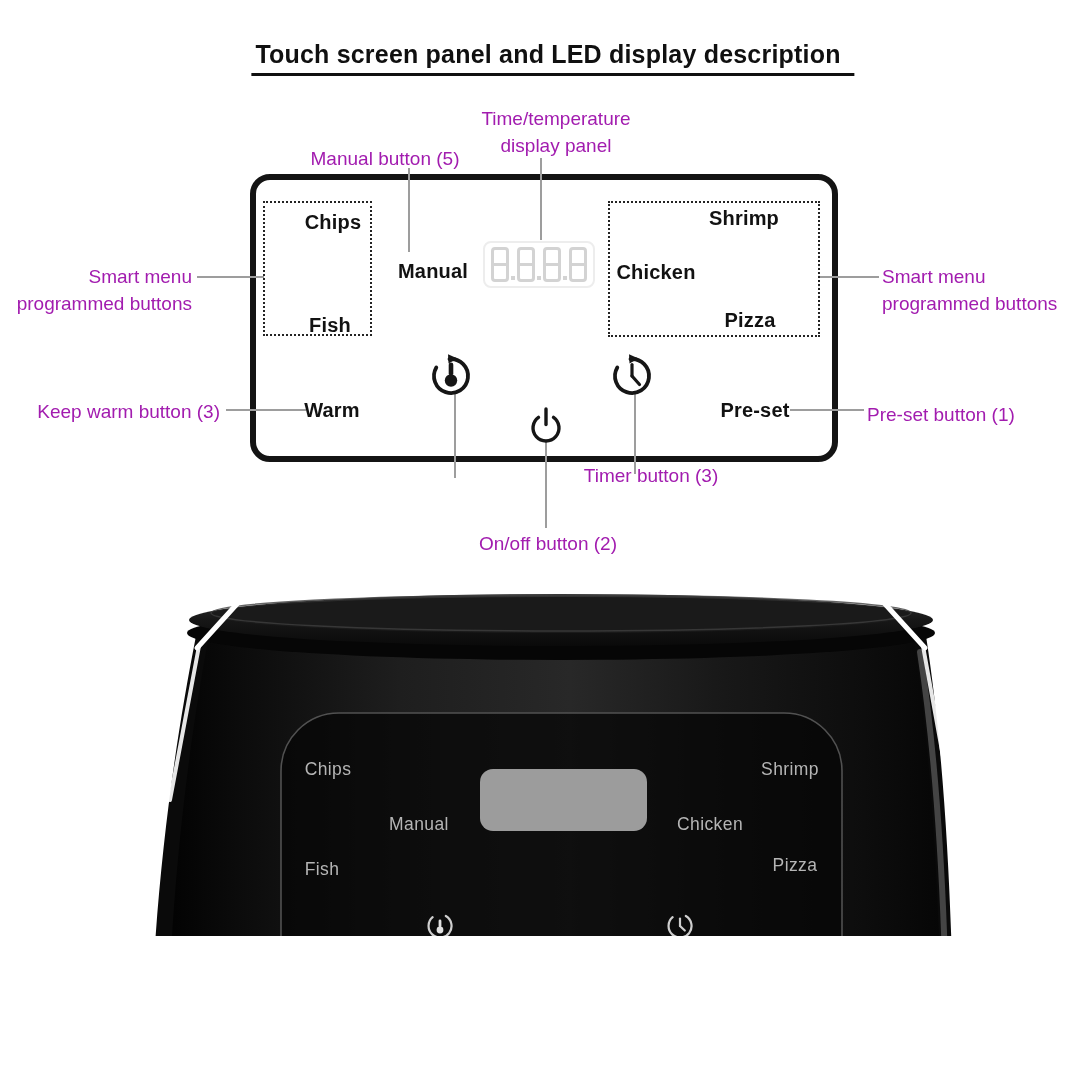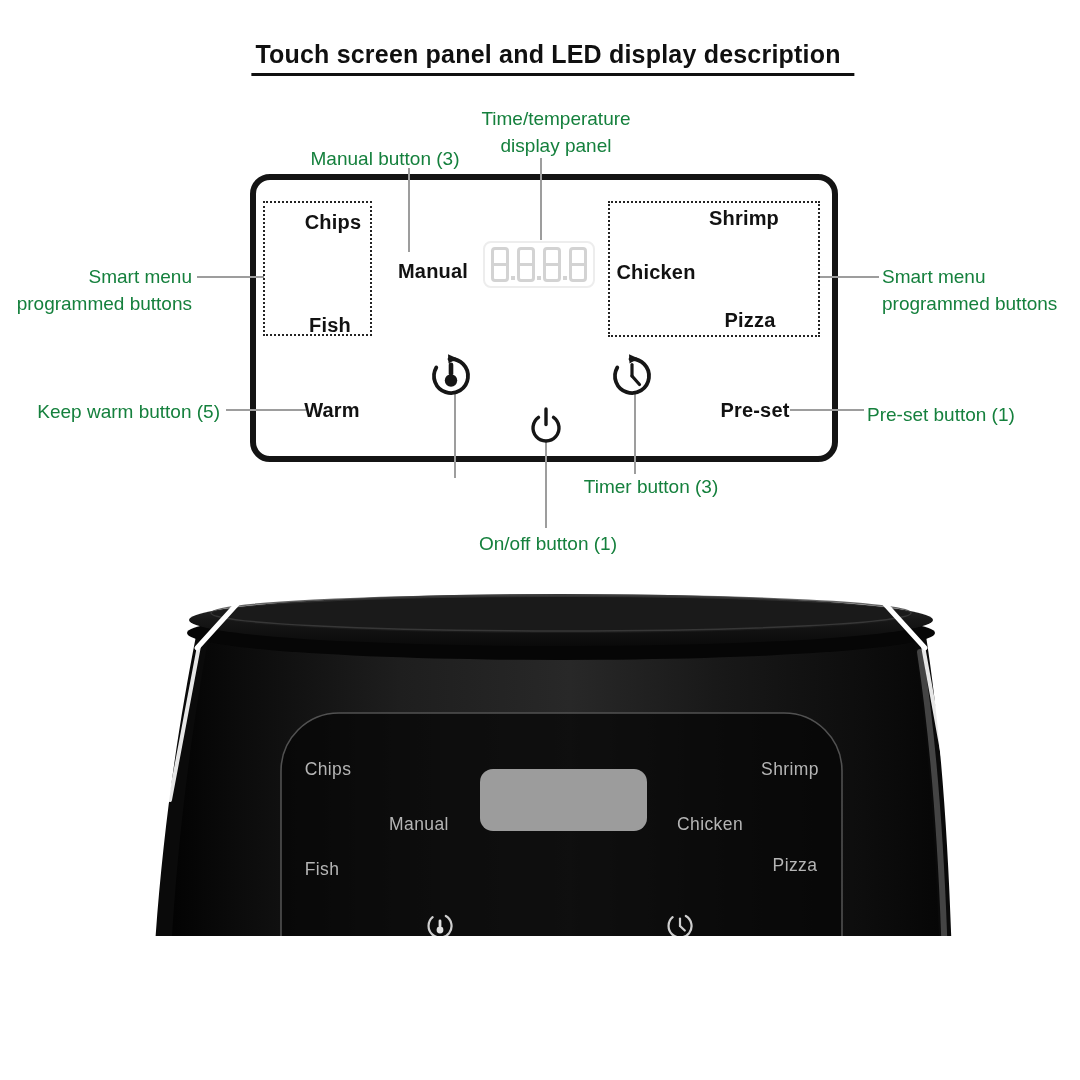--- a/index.html
+++ b/index.html
@@ -8,21 +8,21 @@
     background:#ffffff; font-family:"Liberation Sans", sans-serif;
   }
   
   .title {
     position:absolute; left:553px; top:40px; transform:translateX(-50%);
     font-size:25px; font-weight:700; color:#101010; white-space:nowrap;
     border-bottom:3px solid #101010; padding:0 14px 4px 4px; letter-spacing:.2px;
   }
   
   .lbl {
-    position:absolute; font-size:19px; color:#15803d; white-space:nowrap;
+    position:absolute; font-size:19px; color:#a21caf; white-space:nowrap;
     line-height:27px;
   }
   .lbl .bl { display:block; }
   .lbl.center { text-align:center; transform:translateX(-50%); }
   .lbl.ralign { text-align:right; }
   
   .line { position:absolute; background:#9d9d9d; }
   .line.h { height:2px; }
   .line.v { width:2px; }
   
@@ -78,36 +78,36 @@
   <div class="line h" style="left:226px;top:409px;width:80px"></div>
   <div class="line h" style="left:790px;top:409px;width:74px"></div>
   <div class="line v" style="left:454px;top:394px;height:84px"></div>
   <div class="line v" style="left:634px;top:394px;height:80px"></div>
   <div class="line v" style="left:545px;top:442px;height:86px"></div>
 
   <div class="lbl center" style="left:556px;top:105px">
     <span class="bl">Time/temperature</span>
     <span class="bl">display panel</span>
   </div>
-  <div class="lbl center" style="left:385px;top:145px">Manual button (3)</div>
+  <div class="lbl center" style="left:385px;top:145px">Manual button (5)</div>
 
   <div class="lbl ralign" style="right:888px;top:263px">
     <span class="bl">Smart menu</span>
     <span class="bl">programmed buttons</span>
   </div>
   <div class="lbl" style="left:882px;top:263px">
     <span class="bl">Smart menu</span>
     <span class="bl">programmed buttons</span>
   </div>
 
-  <div class="lbl ralign" style="right:860px;top:398px">Keep warm button (5)</div>
+  <div class="lbl ralign" style="right:860px;top:398px">Keep warm button (3)</div>
   <div class="lbl" style="left:867px;top:401px">Pre-set button (1)</div>
 
-  <div class="lbl center" style="left:651px;top:473px">Timer button (3)</div>
-  <div class="lbl center" style="left:548px;top:530px">On/off button (1)</div>
+  <div class="lbl center" style="left:651px;top:462px">Timer button (3)</div>
+  <div class="lbl center" style="left:548px;top:530px">On/off button (2)</div>
 
   <div class="pword" style="left:333px;top:222px">Chips</div>
   <div class="pword" style="left:330px;top:325px">Fish</div>
   <div class="pword" style="left:433px;top:271px">Manual</div>
   <div class="pword" style="left:656px;top:272px">Chicken</div>
   <div class="pword" style="left:744px;top:218px">Shrimp</div>
   <div class="pword" style="left:750px;top:320px">Pizza</div>
   <div class="pword" style="left:332px;top:410px">Warm</div>
   <div class="pword" style="left:755px;top:410px">Pre-set</div>
 

